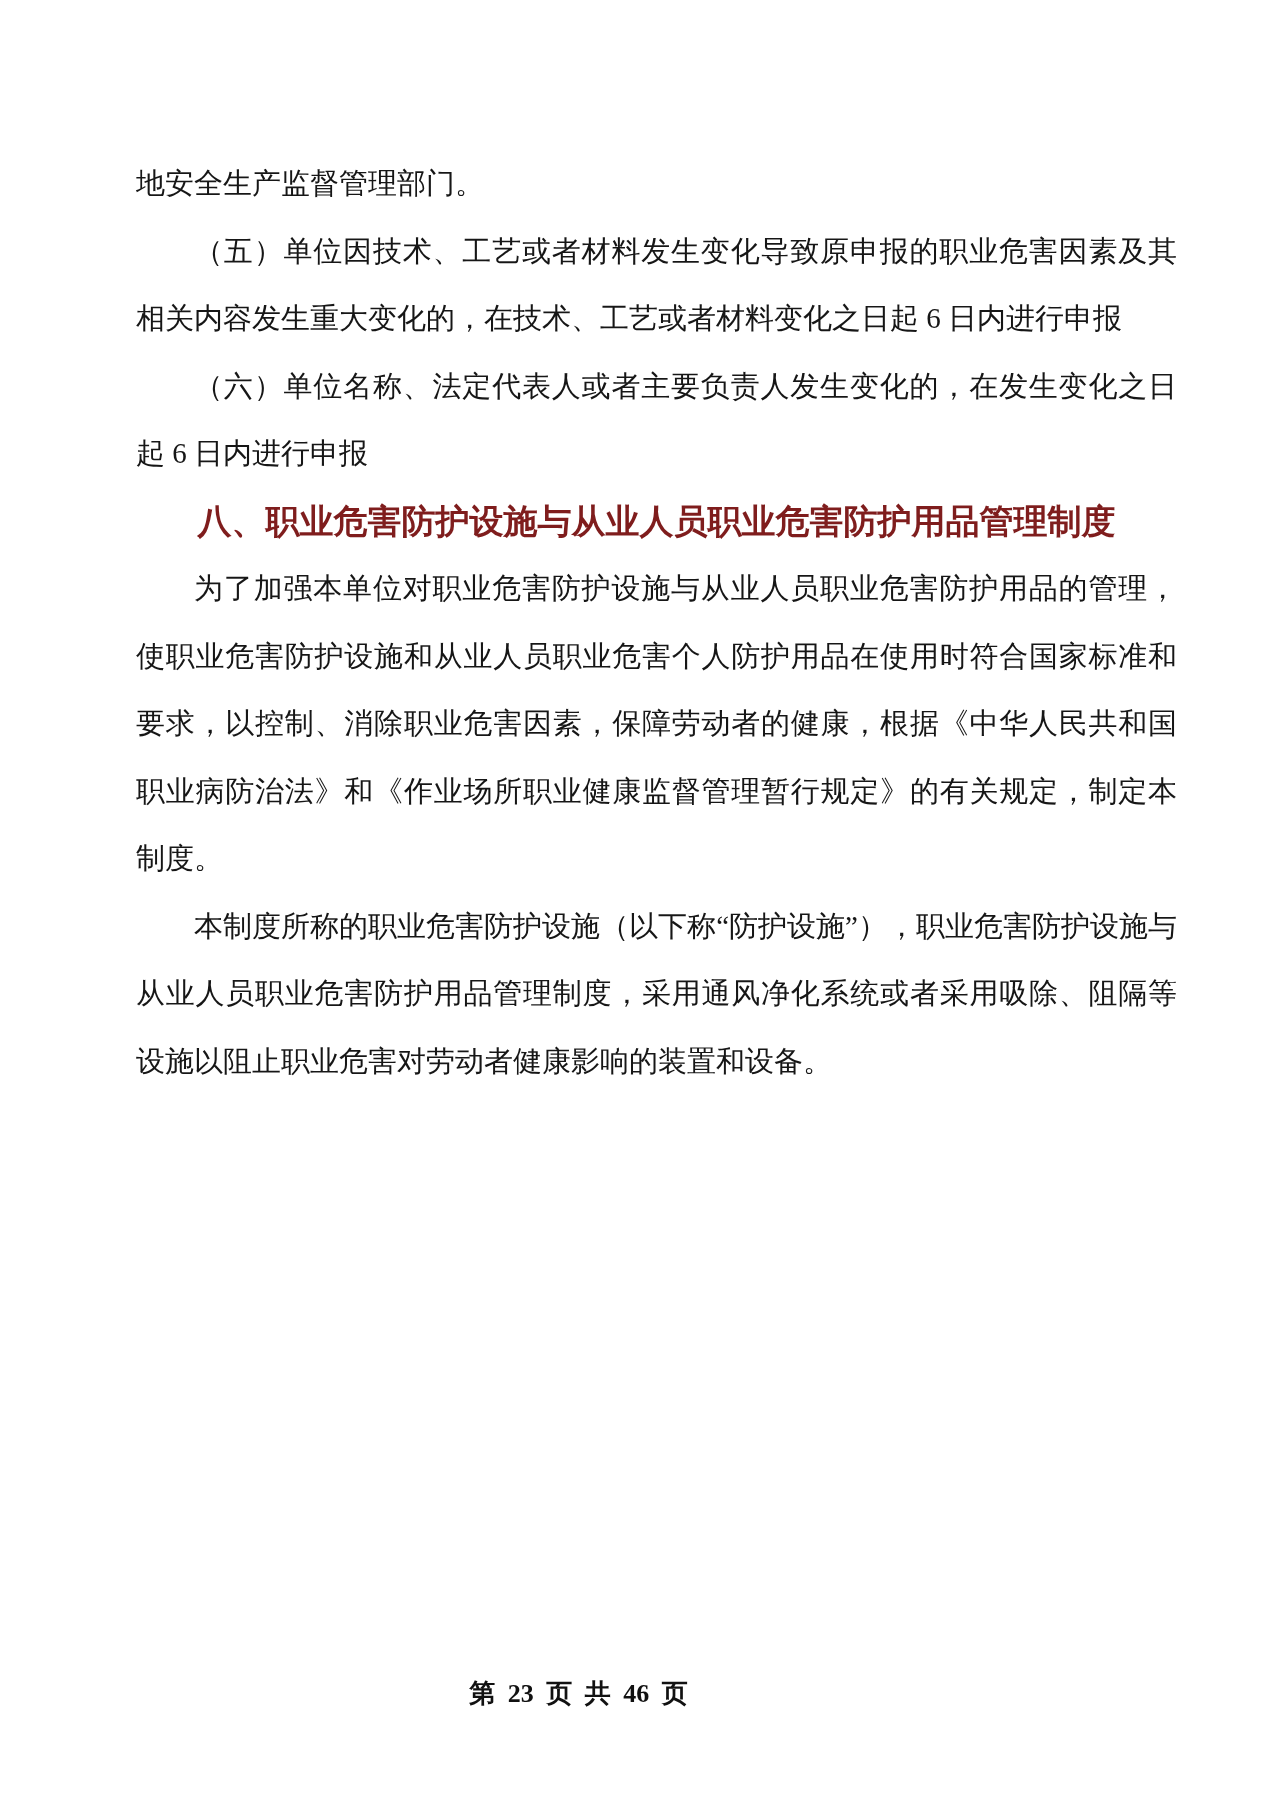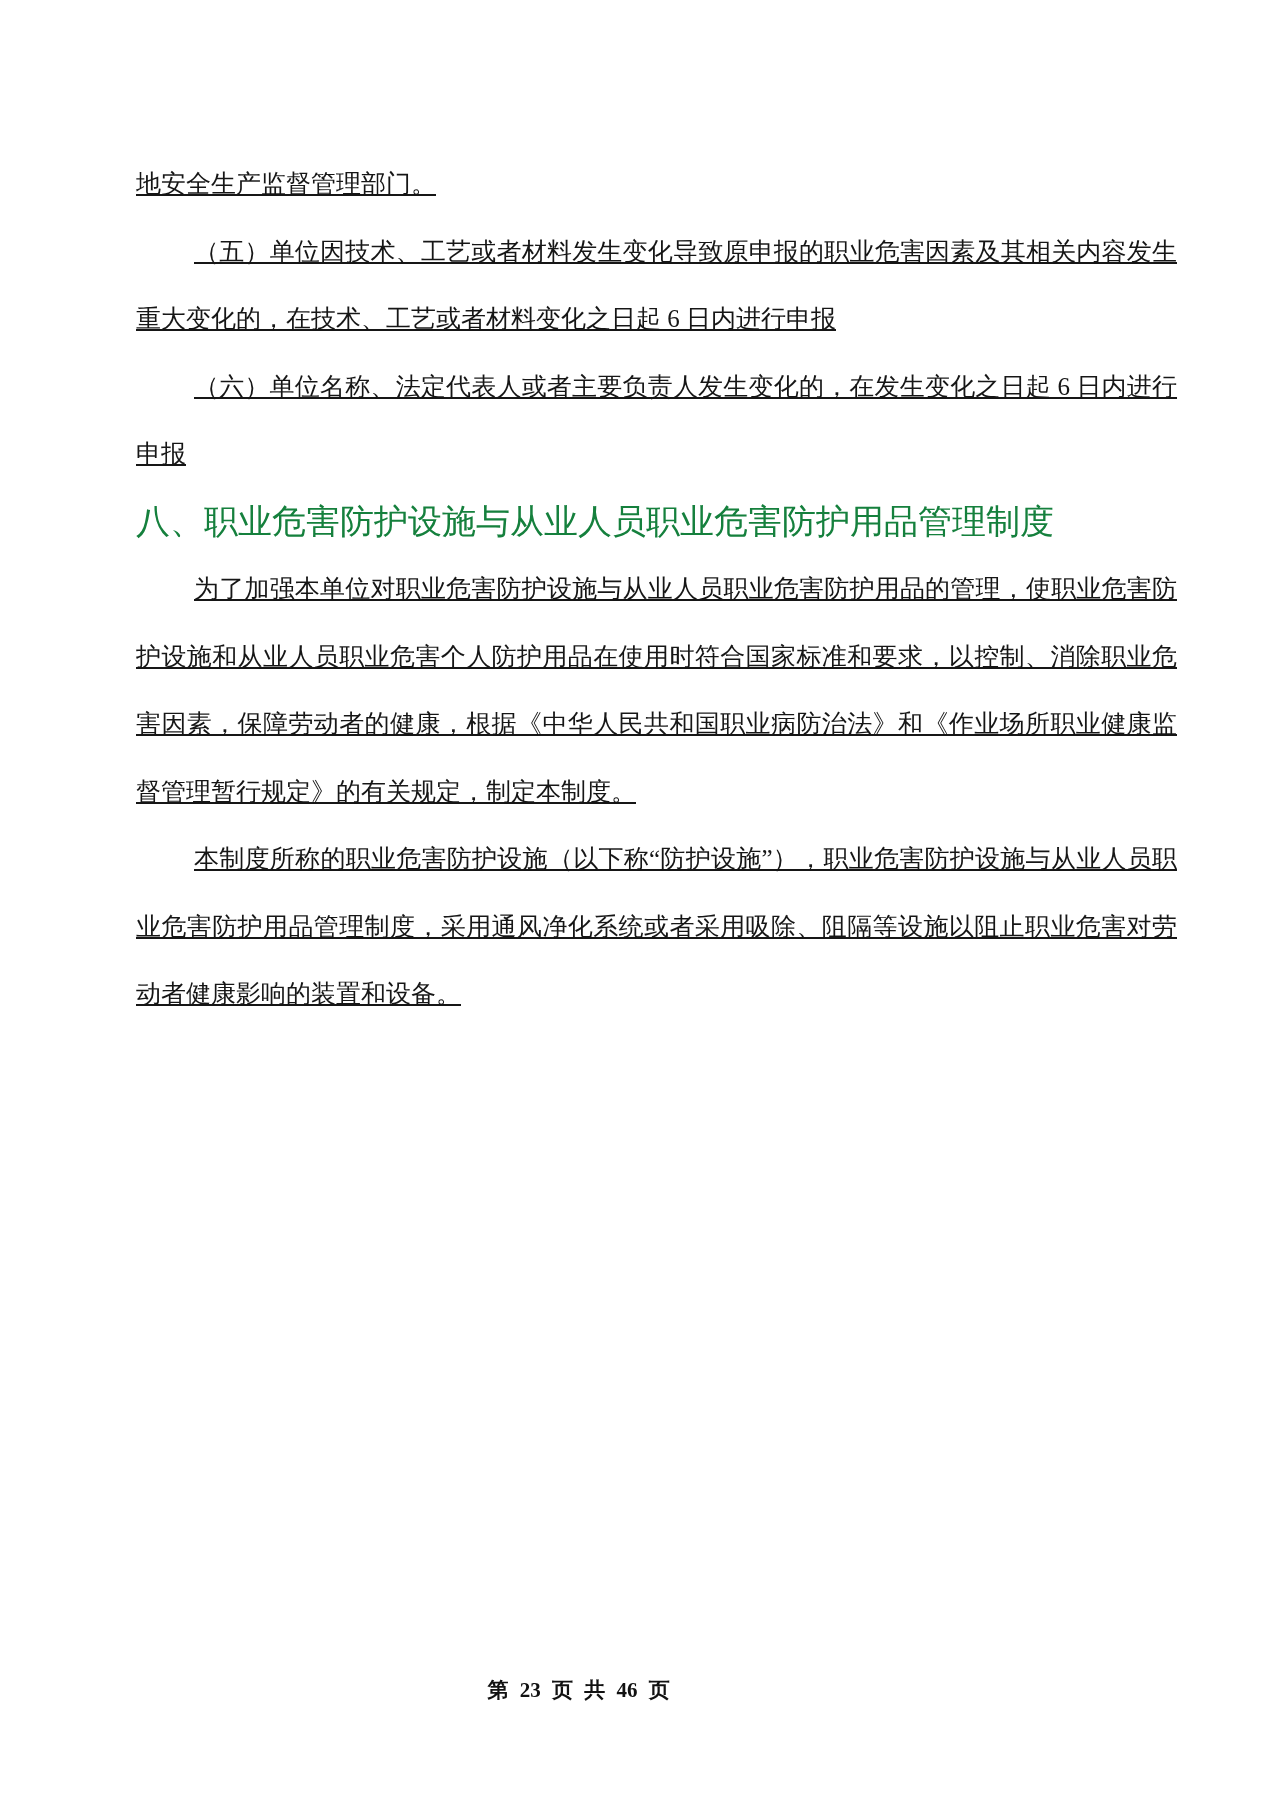--- a/index.html
+++ b/index.html
@@ -21,47 +21,46 @@
     background: #ffffff;
   }
   .content {
     position: absolute;
     top: 150px;
     left: 136px;
     width: 1041px;
   }
   p.para {
     margin: 0;
-    font-size: 25px;
+    font-size: 29px;
     line-height: 67.5px;
     text-align: justify;
     text-justify: inter-ideograph;
     word-break: break-all;
-    text-decoration: underline;
   }
   p.para.indent {
     text-indent: 58px;
   }
   h2.heading {
     margin: 0;
     font-size: 34px;
     line-height: 67.5px;
-    font-weight: 400;
-    text-align: left;
+    font-weight: 700;
+    text-align: center;
     white-space: nowrap;
     font-family: "Liberation Sans", "DejaVu Sans", sans-serif;
-    color: #15803d;
+    color: #7f1d1d;
   }
   .footer {
     position: absolute;
     top: 1676px;
     left: 0;
     width: 1157px;
     text-align: center;
-    font-size: 21px;
+    font-size: 26px;
     font-weight: 700;
     color: #111111;
     font-family: "Liberation Serif", "DejaVu Serif", serif;
     word-spacing: 6px;
   }
 </style>
 </head>
 <body>
 
 <div class="page">

